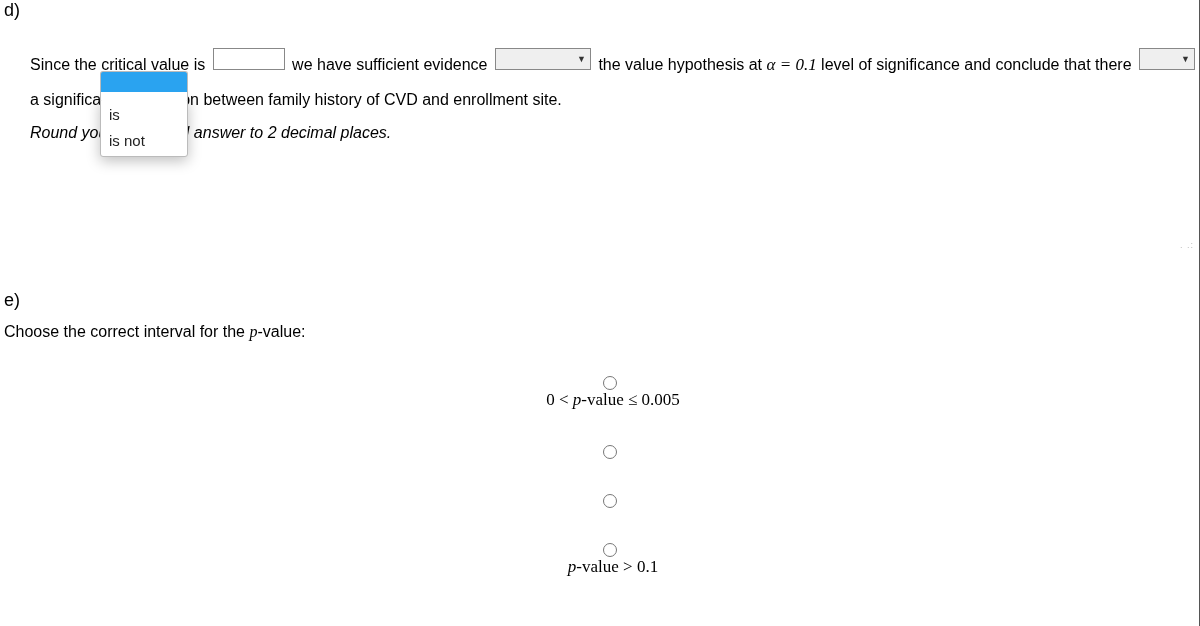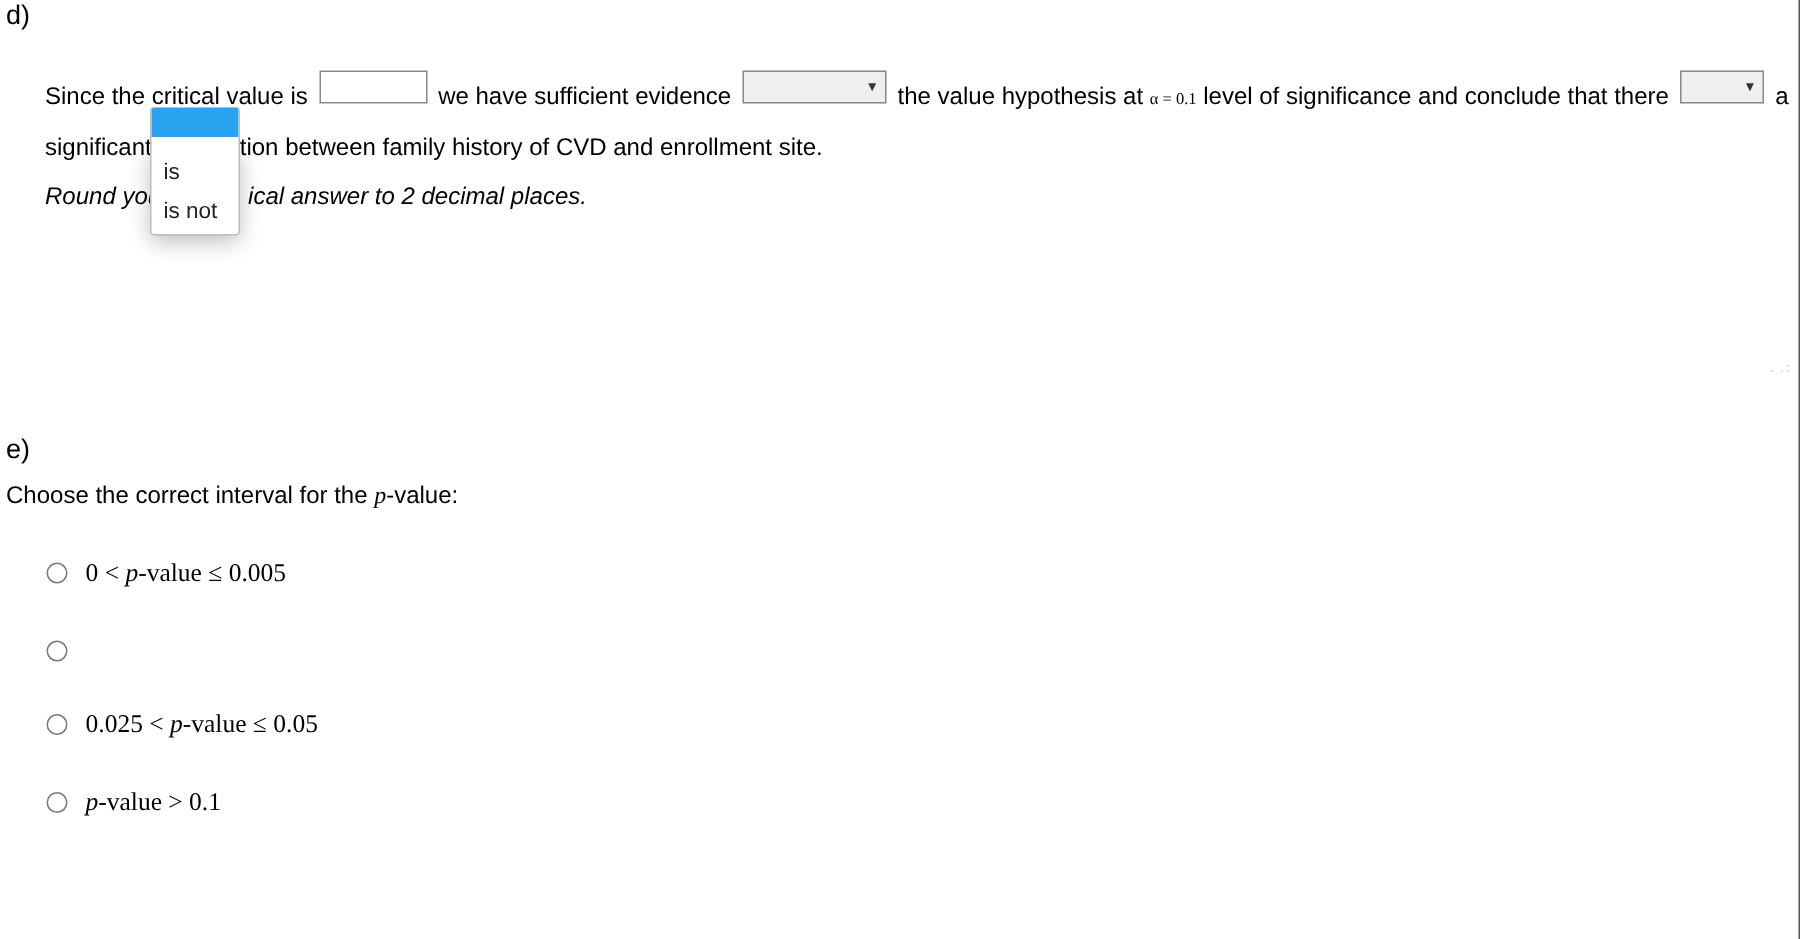--- a/index.html
+++ b/index.html
@@ -59,21 +59,21 @@
       transform: translateY(-50%);
       font-size: 9px;
       line-height: 1;
       color: #333;
       pointer-events: none;
     }
     .dropdown-popup {
       position: absolute;
       left: 100px;
       top: 98px;
-      width: 60px;
+      width: 88px;
       background: #fff;
       border: 1px solid #bbb;
       border-radius: 3px;
       box-shadow: 0 4px 14px rgba(0,0,0,0.25);
       z-index: 10;
       font-size: 15px;
       padding: 3px 0;
     }
     .dropdown-popup::before {
       content: "";
@@ -91,32 +91,34 @@
       color: #222;
       cursor: default;
       line-height: 1.3;
     }
     .formula {
       font-family: 'Times New Roman', Times, serif;
       font-size: 17px;
     }
     .alpha-it {
       font-family: 'Times New Roman', Times, serif;
-      font-size: 11px;
+      font-style: italic;
+      font-size: 17px;
     }
     .p-it {
       font-family: 'Times New Roman', Times, serif;
       font-style: italic;
     }
     .options-list { margin-top: 18px; margin-left: 22px; }
     .option-row {
       display: flex;
-      align-items: flex-start;
+      align-items: center;
       margin: 32px 0;
       font-size: 16px;
+      flex-direction: column;
     }
     .radio {
       appearance: none;
       width: 14px;
       height: 14px;
       border: 1px solid #777;
       border-radius: 50%;
       margin-right: 12px;
       flex-shrink: 0;
     }
@@ -176,23 +178,20 @@
       <input type="radio" class="radio" name="pv" style="">
       <span class="formula">
         <span>0</span>&nbsp;<span>&lt;</span>&nbsp;<span class="p-it">p</span><span>-value</span>&nbsp;<span>≤</span>&nbsp;<span>0.005</span>
       </span>
     </div>
     <div class="option-row">
       <input type="radio" class="radio" name="pv" style="">
     </div>
     <div class="option-row">
       <input type="radio" class="radio" name="pv" style="">
-      <span class="formula">
-        <span>0.025</span>&nbsp;<span>&lt;</span>&nbsp;<span class="p-it">p</span><span>-value</span>&nbsp;<span>≤</span>&nbsp;<span>0.05</span>
-      </span>
     </div>
     <div class="option-row">
       <input type="radio" class="radio" name="pv" style="">
       <span class="formula">
         <span class="p-it">p</span><span>-value</span>&nbsp;<span>&gt;</span>&nbsp;<span>0.1</span>
       </span>
     </div>
   </div>
 </div>
 

